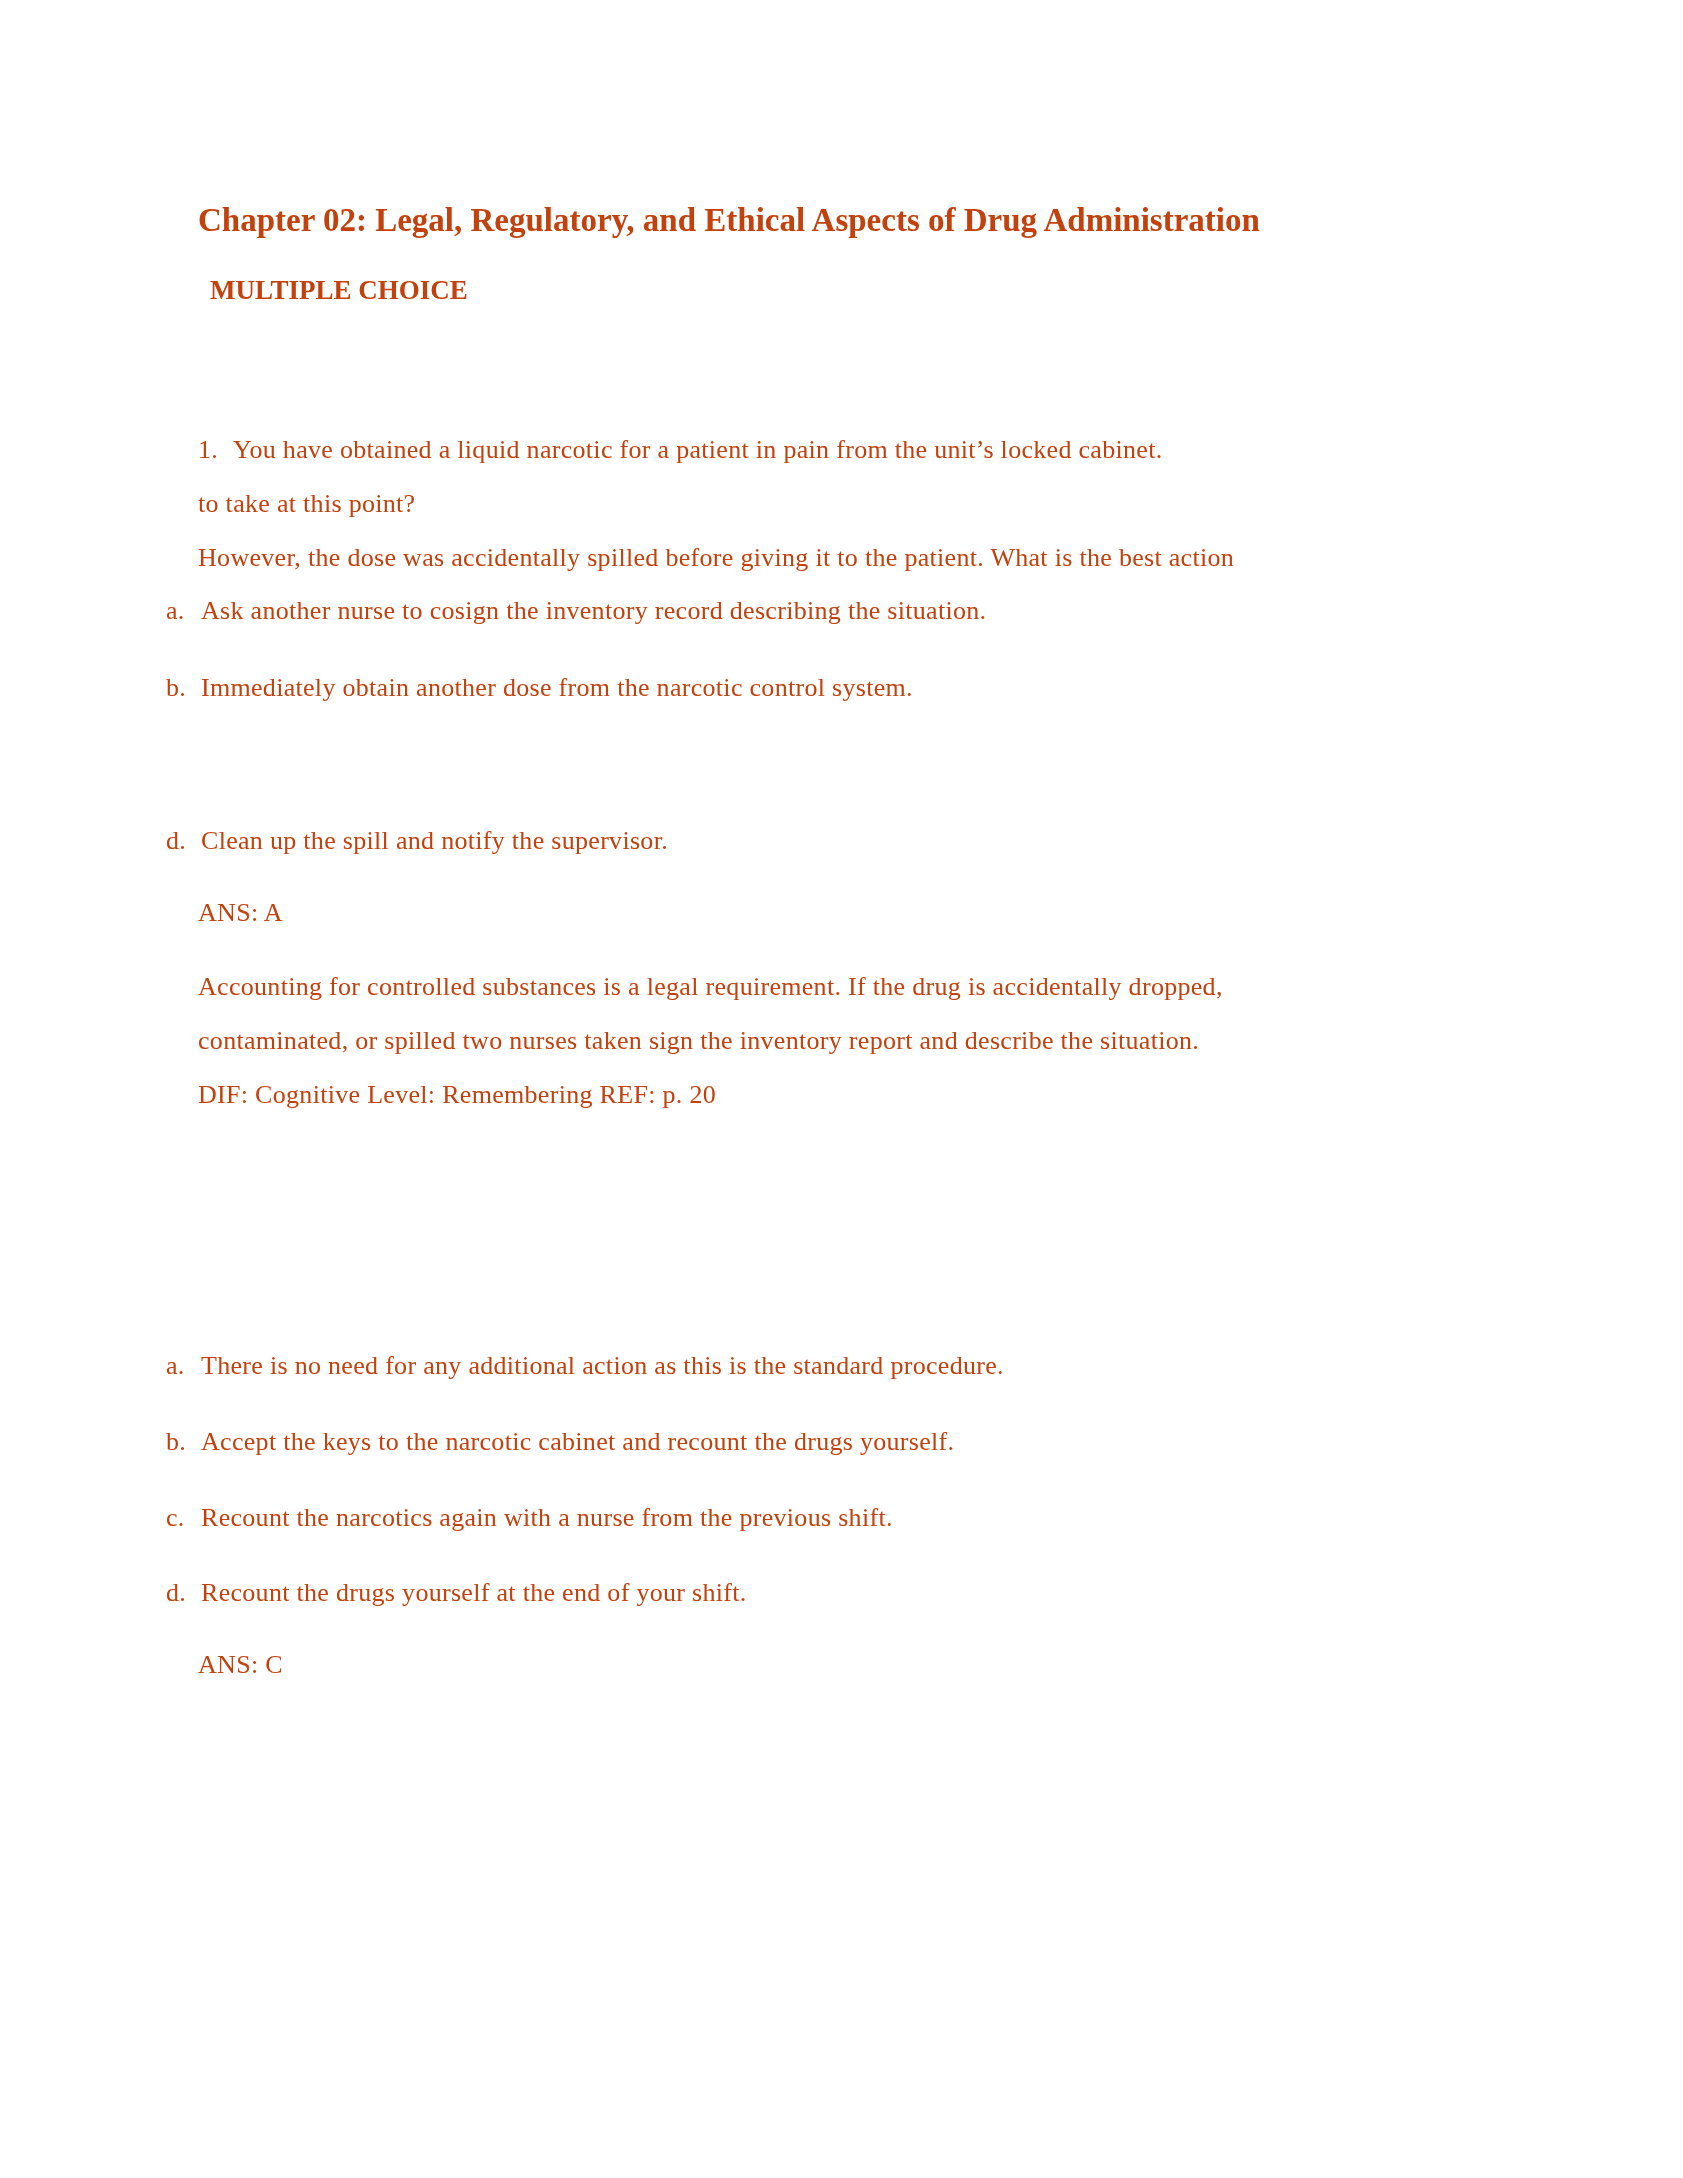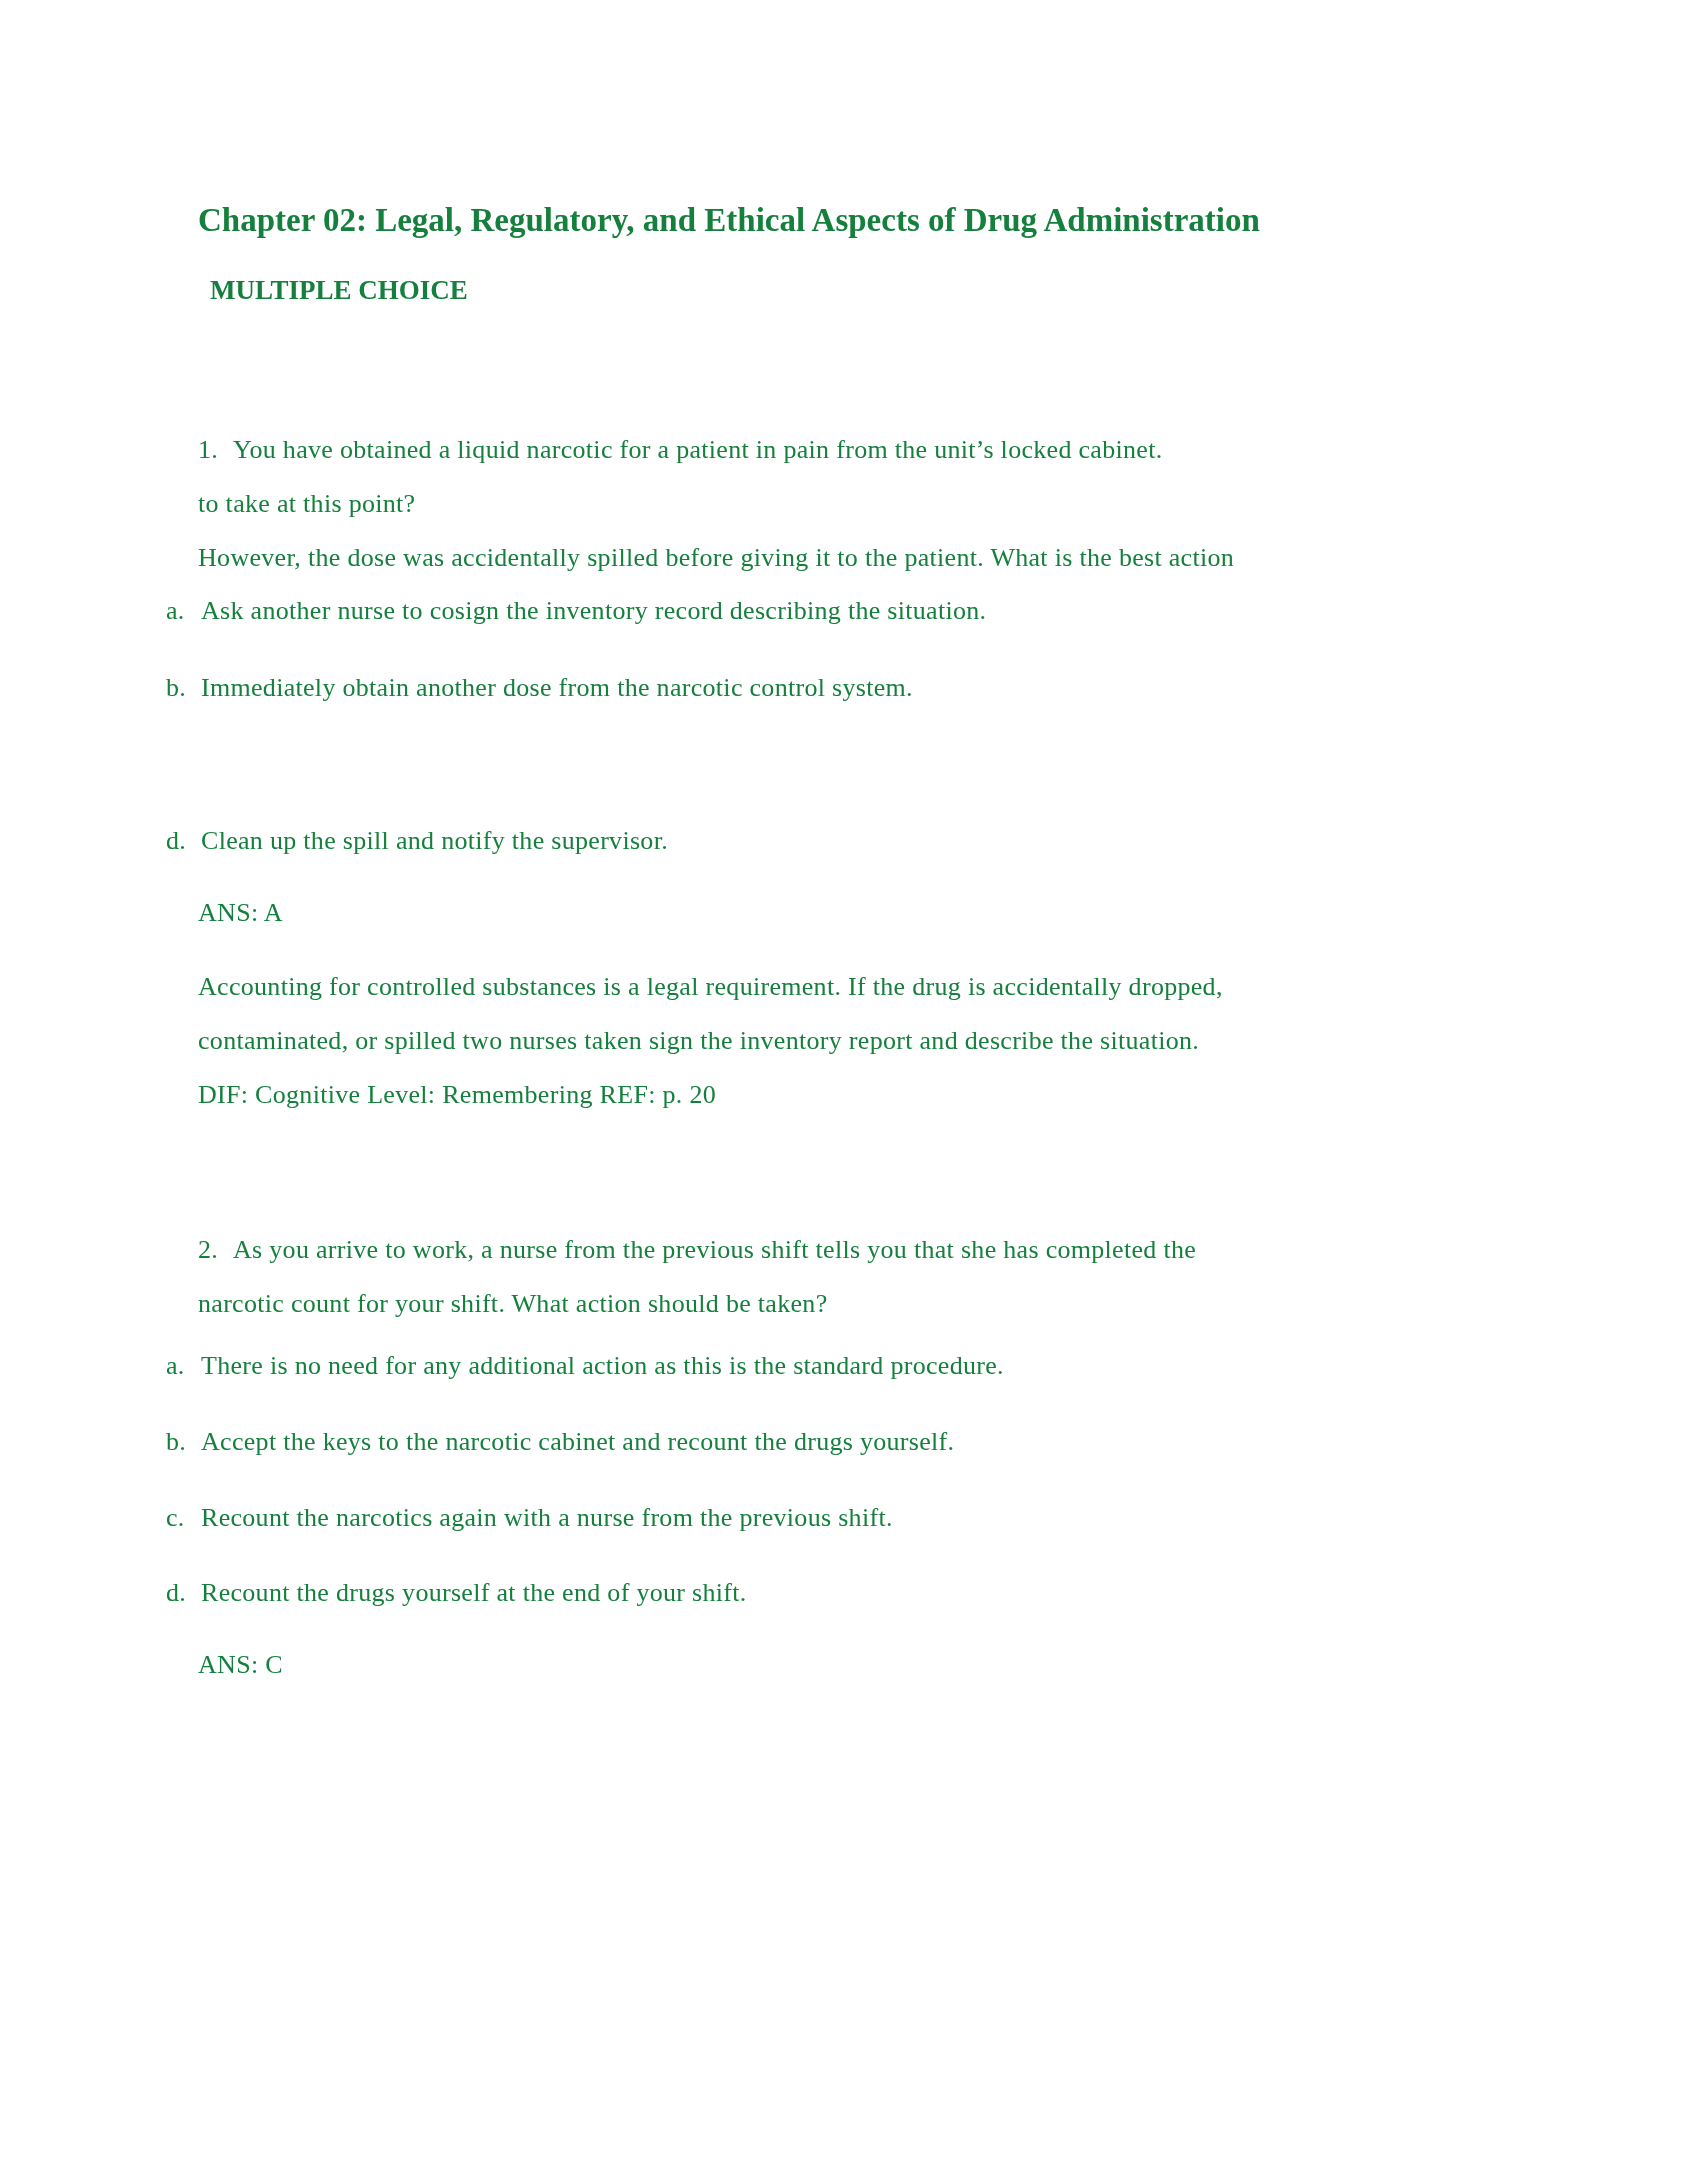--- a/index.html
+++ b/index.html
@@ -5,21 +5,21 @@
   html, body {
     margin: 0;
     padding: 0;
     background: #ffffff;
   }
   .page {
     position: relative;
     width: 1482px;
     height: 2178px;
     background: #ffffff;
-    color: #15803d;
+    color: #c2410c;
     font-family: "Liberation Serif", "DejaVu Serif", serif;
     overflow: hidden;
   }
   .title {
     position: absolute;
     left: 198px;
     top: 198px;
     margin: 0;
     font-size: 33px;
     font-weight: bold;
@@ -87,24 +87,20 @@
   <div class="block" style="top:886px">
     <div class="ln">ANS: A</div>
   </div>
 
   <div class="block" style="top:960px">
     <div class="ln">Accounting for controlled substances is a legal requirement. If the drug is accidentally dropped,</div>
     <div class="ln">contaminated, or spilled two nurses taken sign the inventory report and describe the situation.</div>
     <div class="ln">DIF: Cognitive Level: Remembering REF: p. 20</div>
   </div>
 
-  <div class="block" style="top:1223px">
-    <div class="ln"><span class="qnum">2.</span><span>As you arrive to work, a nurse from the previous shift tells you that she has completed the</span></div>
-    <div class="ln">narcotic count for your shift. What action should be taken?</div>
-  </div>
 
   <div class="block hang" style="top:1339px">
     <div class="ln"><span class="letter">a.</span><span>There is no need for any additional action as this is the standard procedure.</span></div>
   </div>
   <div class="block hang" style="top:1415px">
     <div class="ln"><span class="letter">b.</span><span>Accept the keys to the narcotic cabinet and recount the drugs yourself.</span></div>
   </div>
   <div class="block hang" style="top:1491px">
     <div class="ln"><span class="letter">c.</span><span>Recount the narcotics again with a nurse from the previous shift.</span></div>
   </div>

